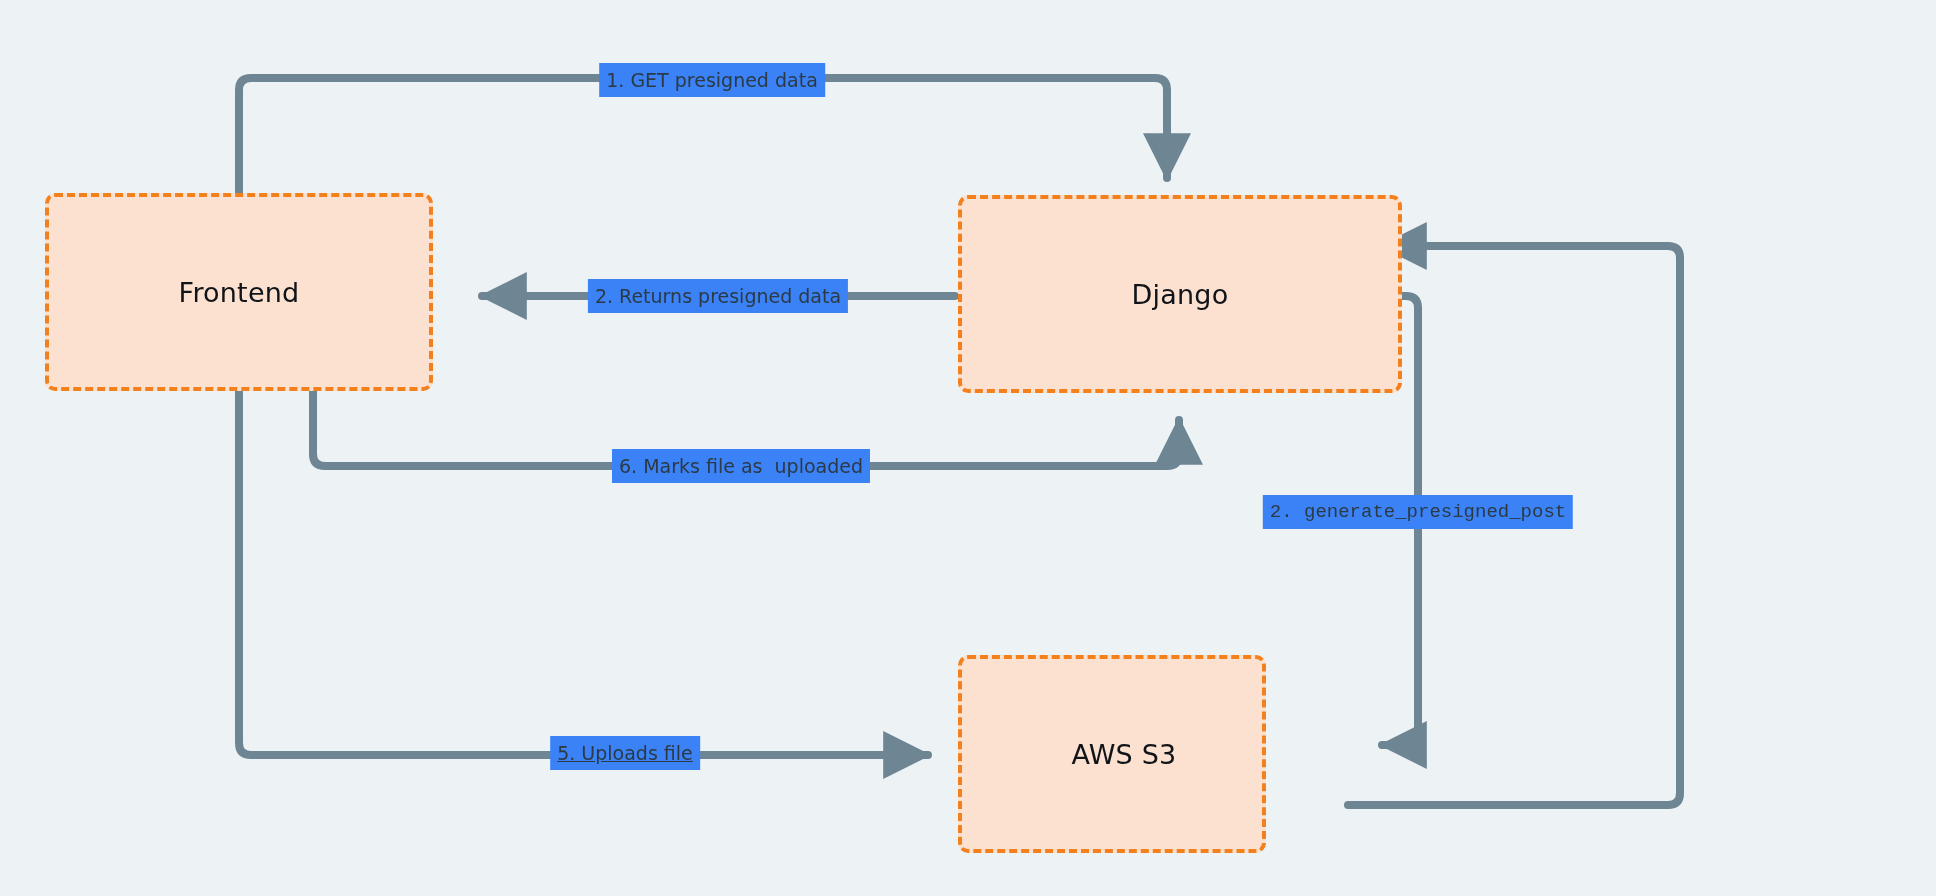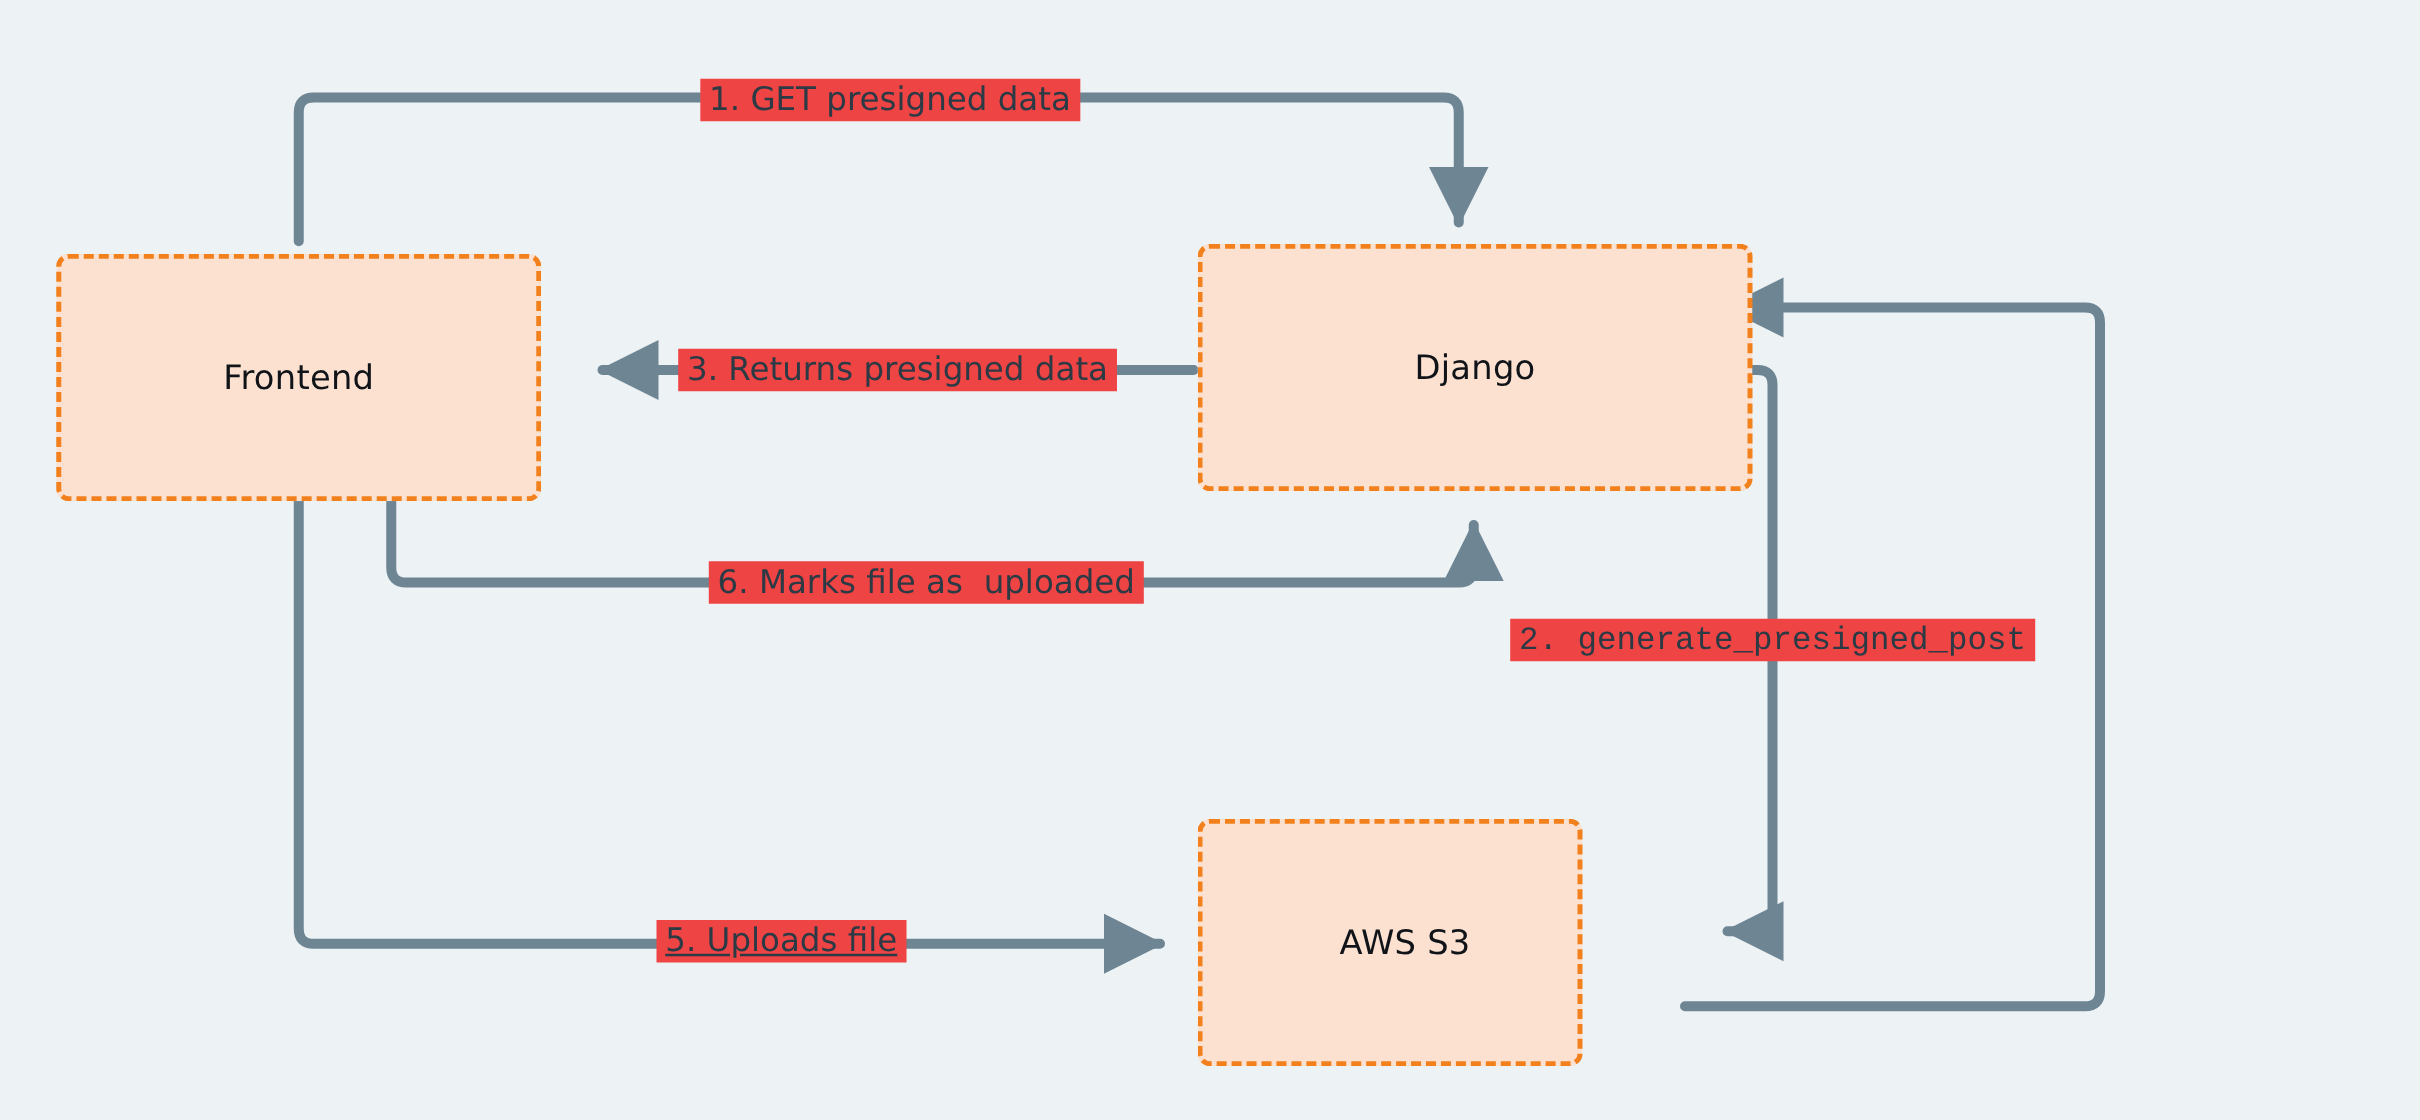--- a/index.html
+++ b/index.html
@@ -41,23 +41,23 @@
   .node-label {
     font-family: "DejaVu Sans", sans-serif;
     font-size: 27px;
     color: #101418;
     letter-spacing: 0.2px;
     white-space: pre;
   }
   .edge-label {
     position: absolute;
     font-family: "DejaVu Sans", sans-serif;
-    font-size: 26px;
+    font-size: 19px;
     color: #2b3a45;
-    background: #ef4444;
+    background: #3b82f6;
     white-space: pre;
     line-height: 34px;
     padding: 0 7px;
     transform: translate(-50%, -50%);
   }
 </style>
 </head>
 <body>
 
 <div id="diagram-root">
@@ -79,36 +79,36 @@
 
       <path d="M 955 296 L 482 296" marker-end="url(#arrowhead)"></path>
 
       <path d="M 239 391 L 239 743 Q 239 755 251 755 L 928 755" marker-end="url(#arrowhead)"></path>
 
       <path d="M 313 391 L 313 454 Q 313 466 325 466 L 1167 466 Q 1179 466 1179 454 L 1179 420" marker-end="url(#arrowhead)"></path>
 
     </g>
   </svg>
 
-  <div class="node-box" id="node-frontend" style="left:45px; top:203px; width:388px; height:198px;">
+  <div class="node-box" id="node-frontend" style="left:45px; top:193px; width:388px; height:198px;">
     <span class="node-label">Frontend</span>
   </div>
 
   <div class="node-box" id="node-django" style="left:958px; top:195px; width:444px; height:198px;">
     <span class="node-label">Django</span>
   </div>
 
   <div class="node-box" id="node-s3" style="left:958px; top:655px; width:308px; height:198px;padding-left:24px;">
     <span class="node-label">AWS S3</span>
   </div>
 
   <div class="edge-label" style="left:712px; top:80px;">1. GET presigned data</div>
 
   <div class="edge-label" style="left:1418px; top:512px;font-family:Liberation Mono, monospace;">2. generate_presigned_post</div>
 
 
-  <div class="edge-label" style="left:718px; top:296px;">3. Returns presigned data</div>
+  <div class="edge-label" style="left:718px; top:296px;">2. Returns presigned data</div>
 
   <div class="edge-label" style="left:625px; top:753px;text-decoration:underline;">5. Uploads file</div>
 
   <div class="edge-label" style="left:705px; top:466px;margin-left:36px;">6. Marks file as  uploaded</div>
 
 </div>
 
 </body></html>

